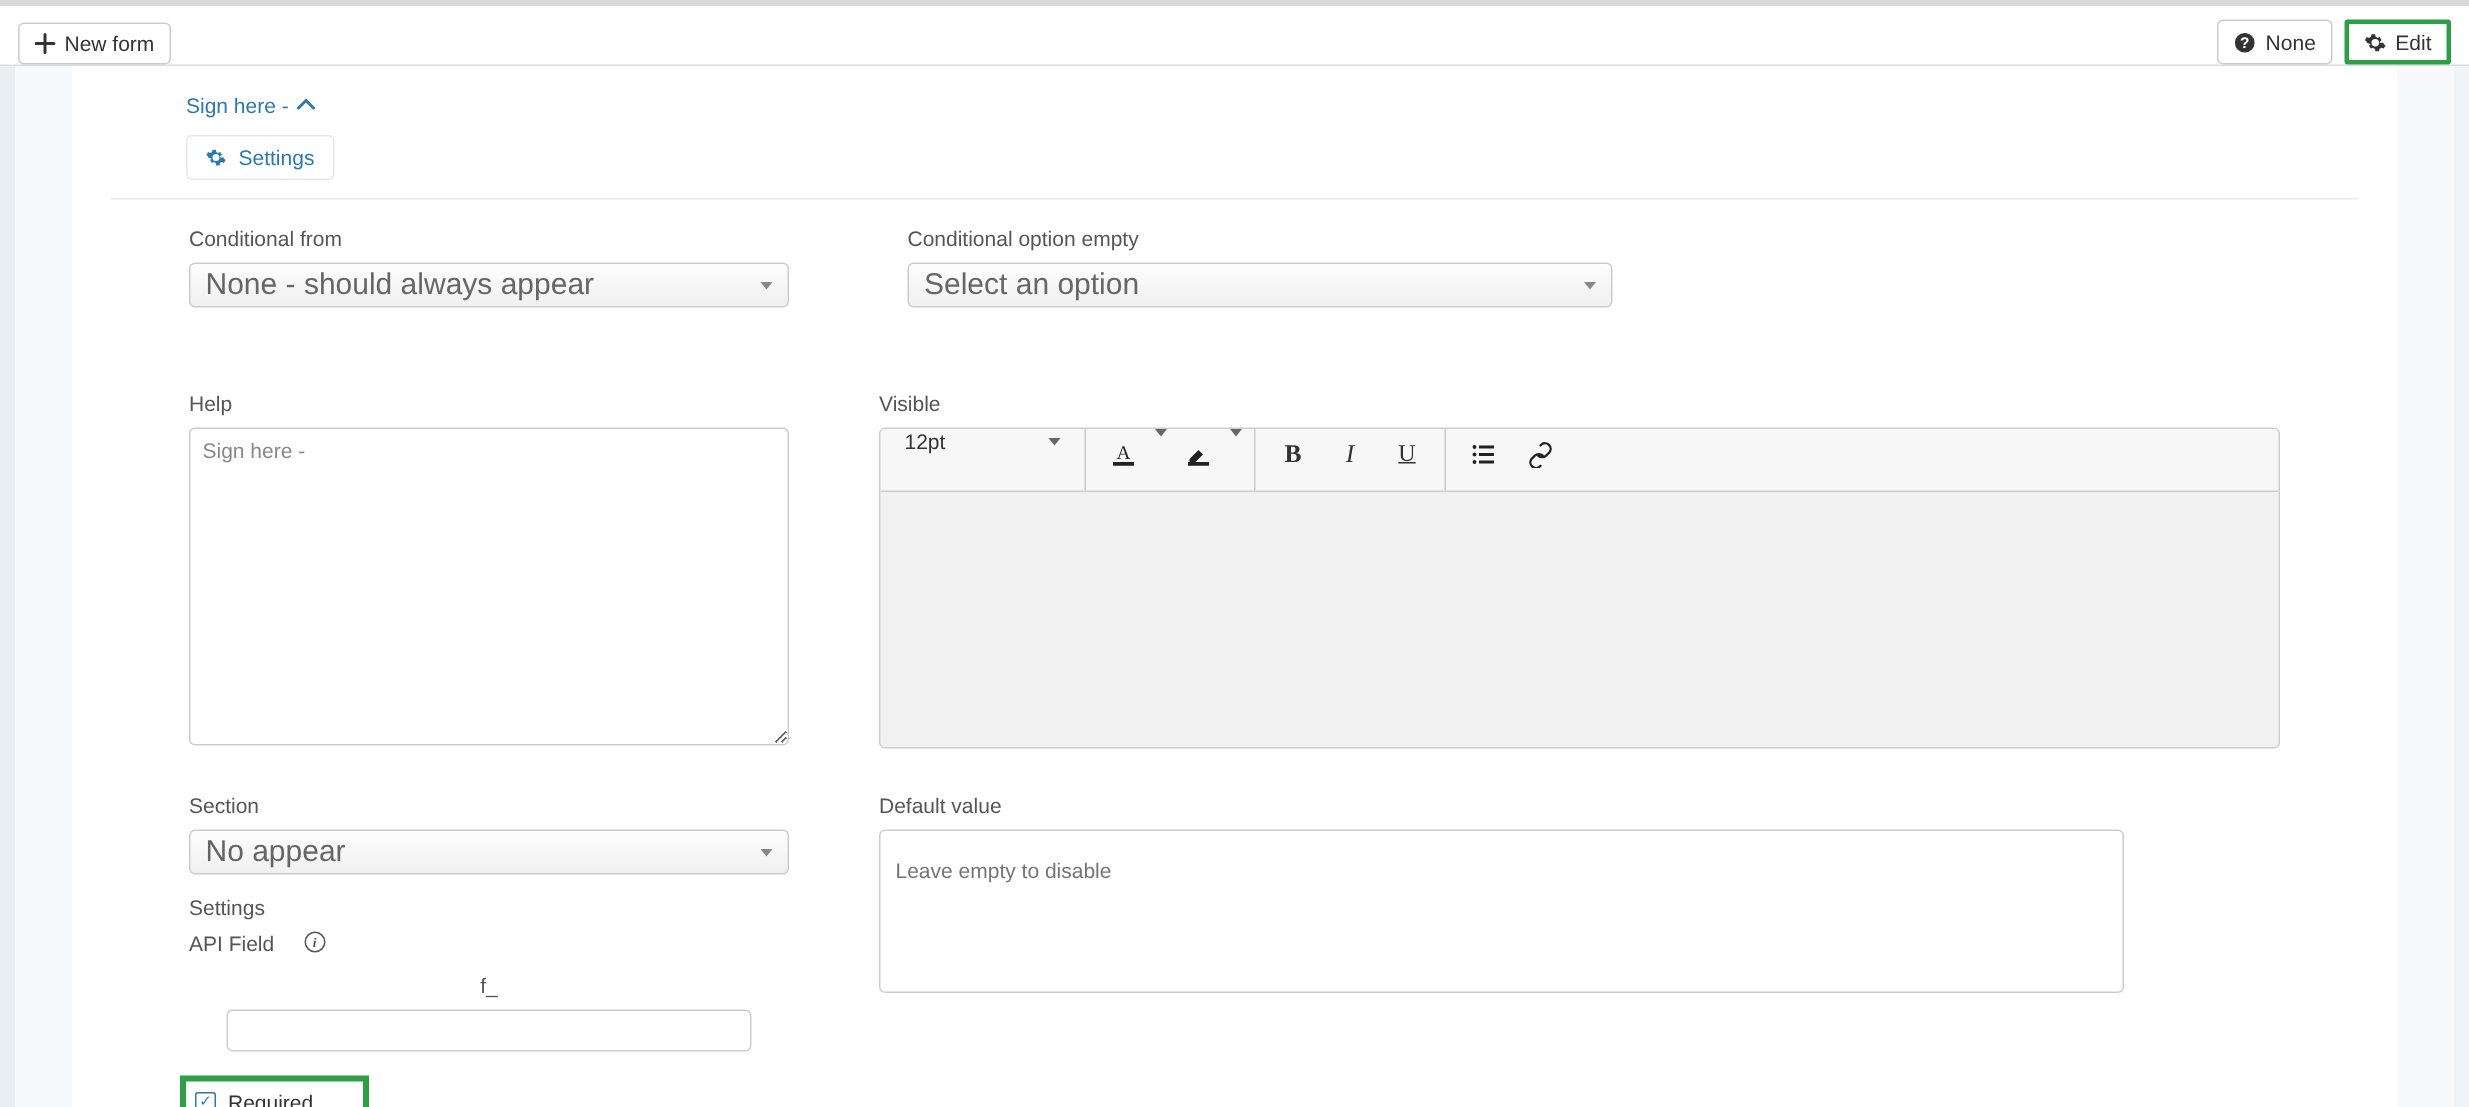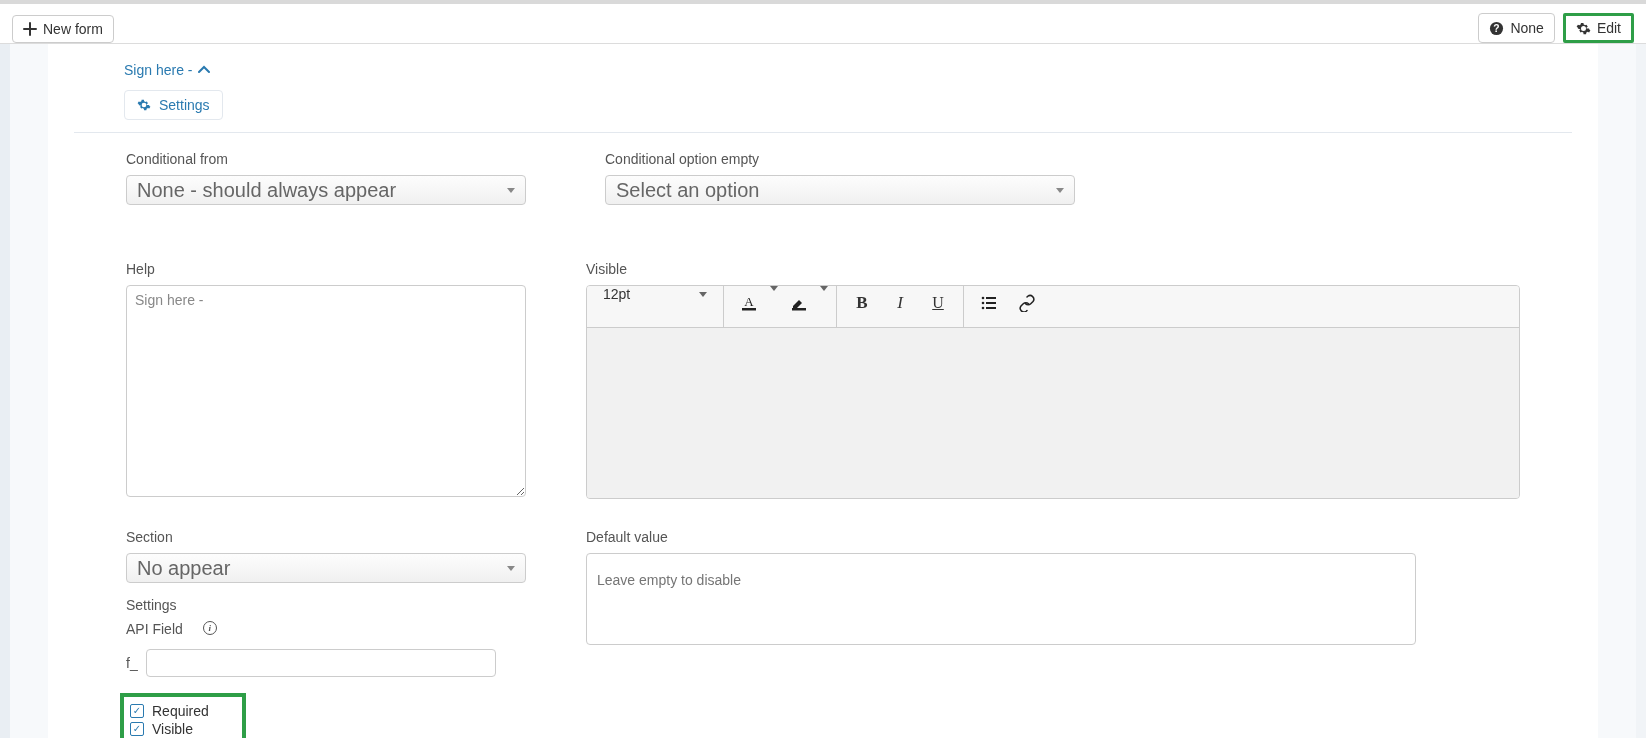--- a/index.html
+++ b/index.html
@@ -181,25 +181,25 @@
     column-gap: 60px;
   }
   .small-input {
     border: 1px solid #ccc;
     border-radius: 4px;
     height: 28px;
     padding: 0 8px;
     background: #fff;
     width: 350px;
   }
-  .api-row { display:flex; align-items:center; gap:8px; margin-top:4px;}
+  .api-row { display:flex; align-items:center; gap:8px; margin-top:4px;flex-direction:column;}
   .default-textarea {
     border: 1px solid #ccc;
     border-radius: 4px;
-    height: 92px;
+    height: 109px;
     padding: 18px 10px;
     color: #888;
     background: #fff;
     width: 830px;
     resize: none;
     font-family: inherit;
     font-size: 14px;
   }
   .check-row { display:flex; align-items:center; gap:8px; margin-top:2px;}
   .highlight-box {

